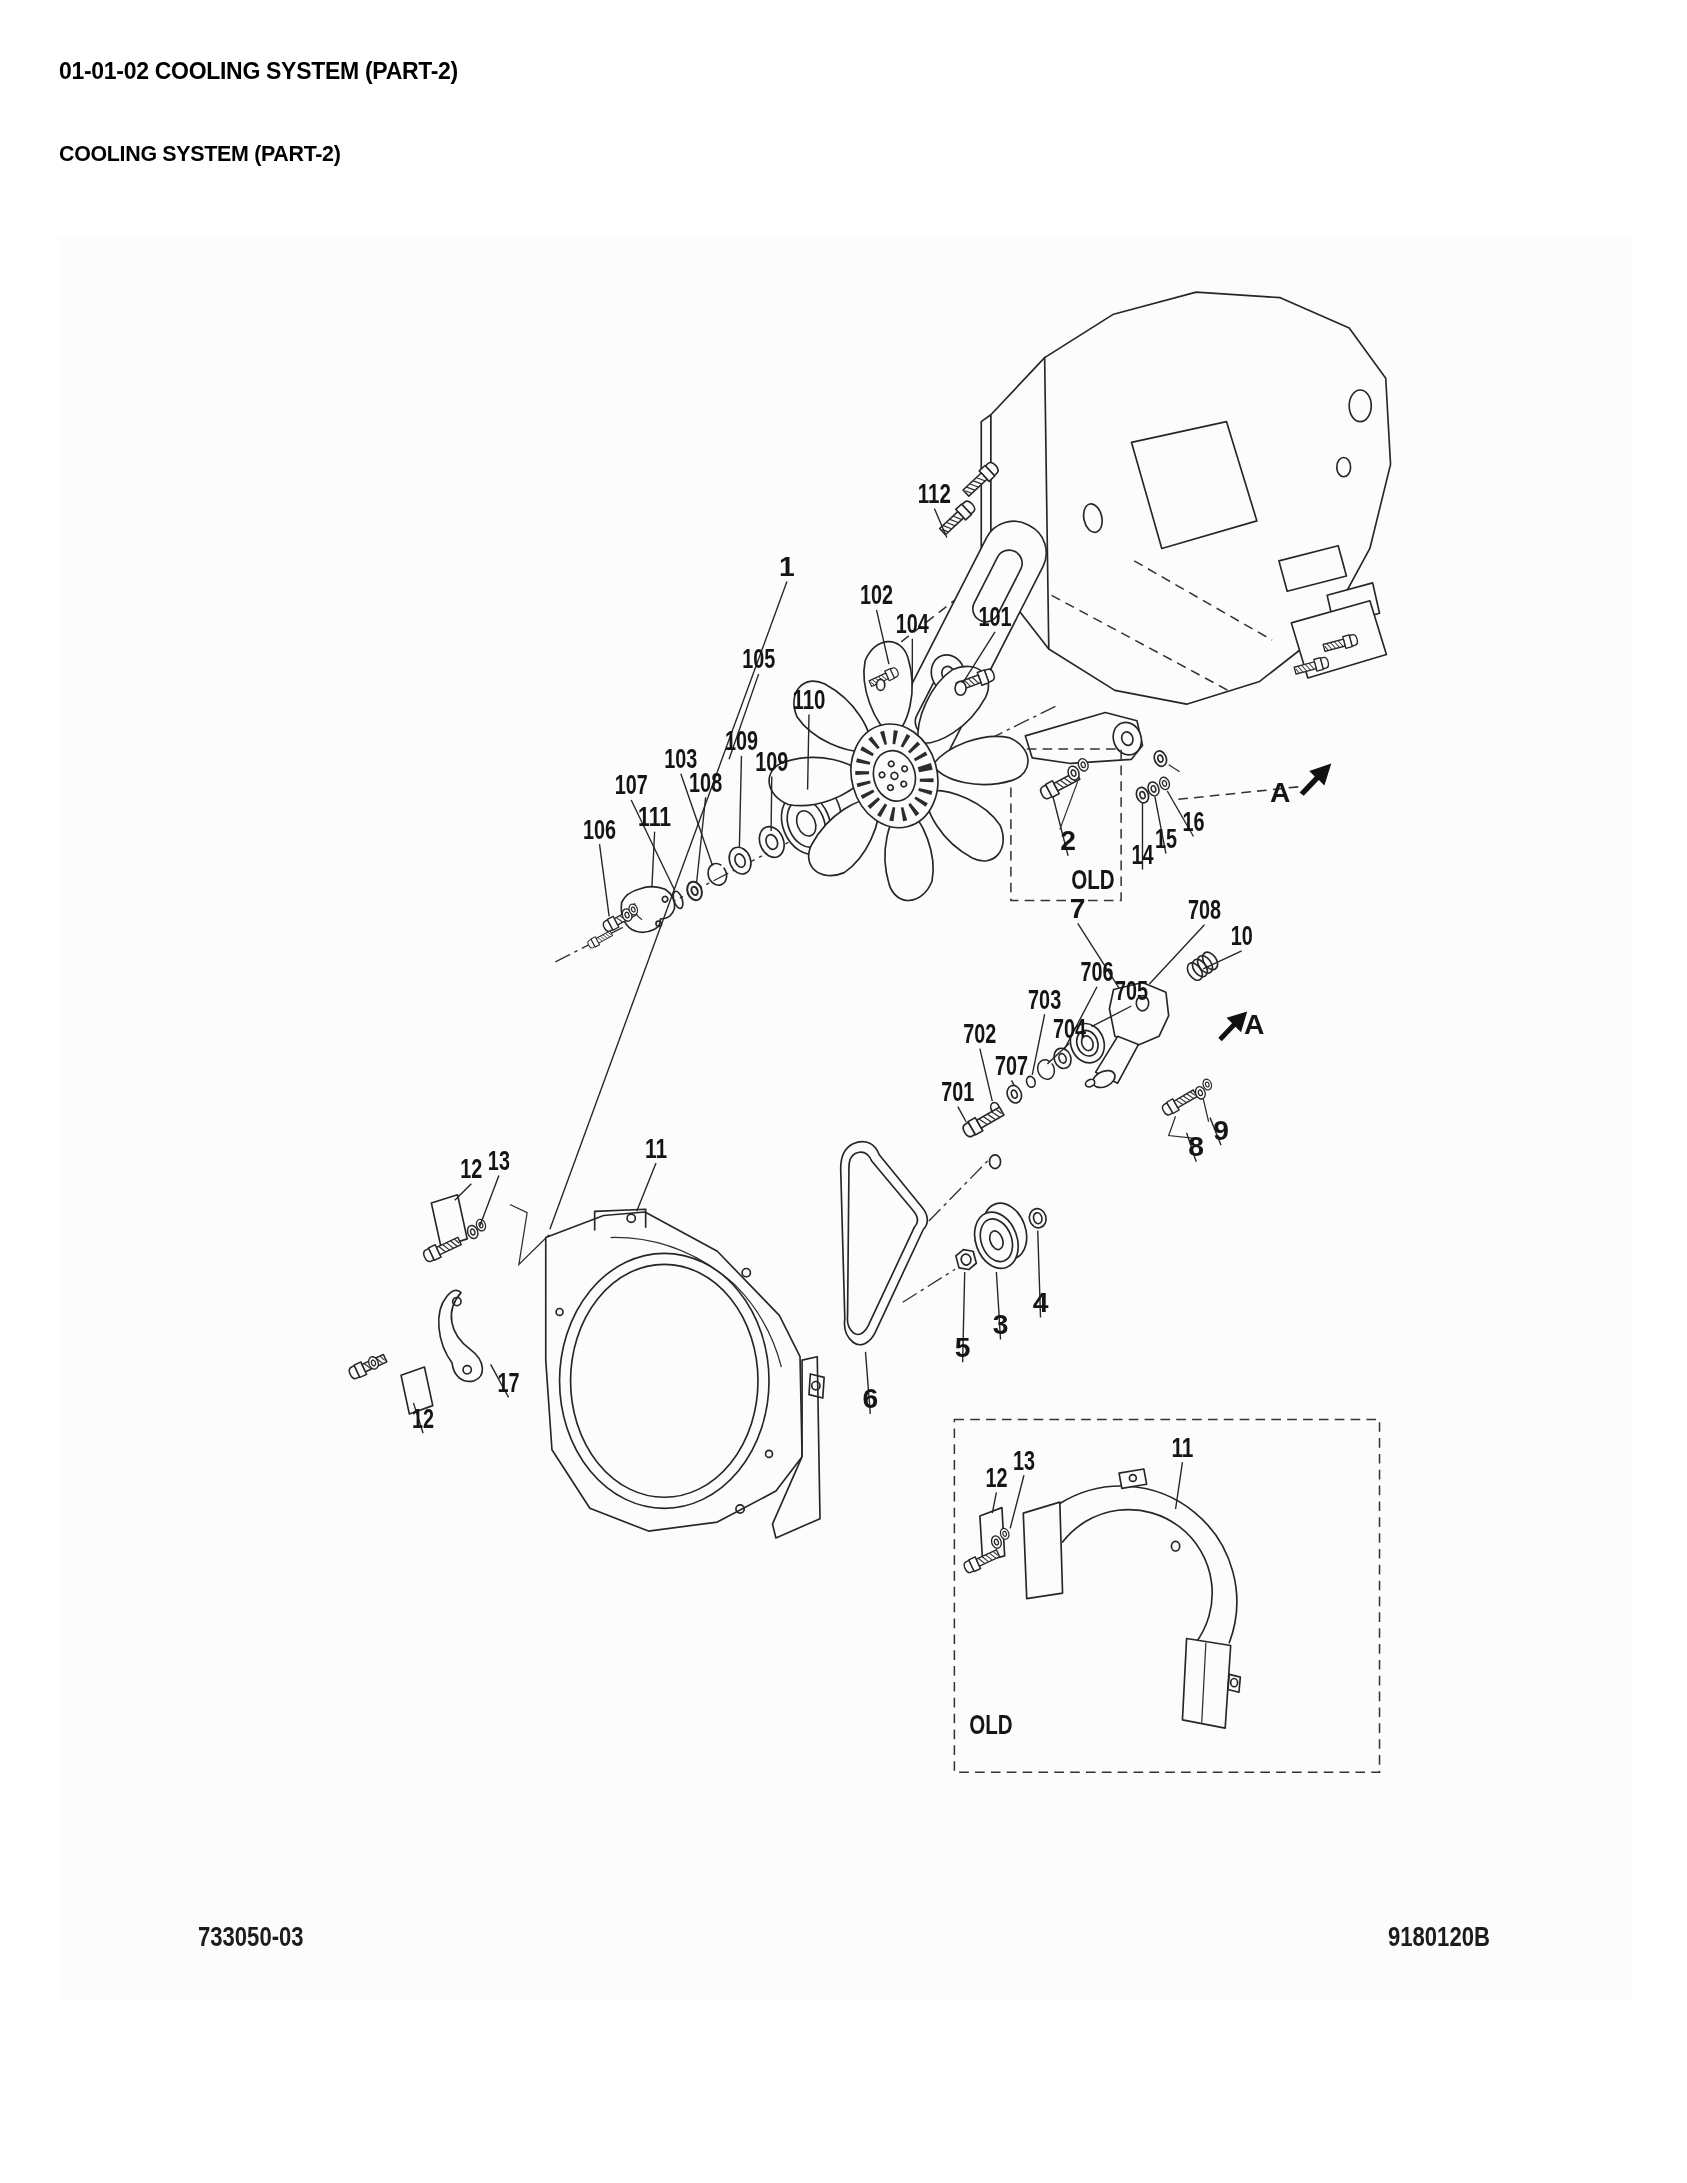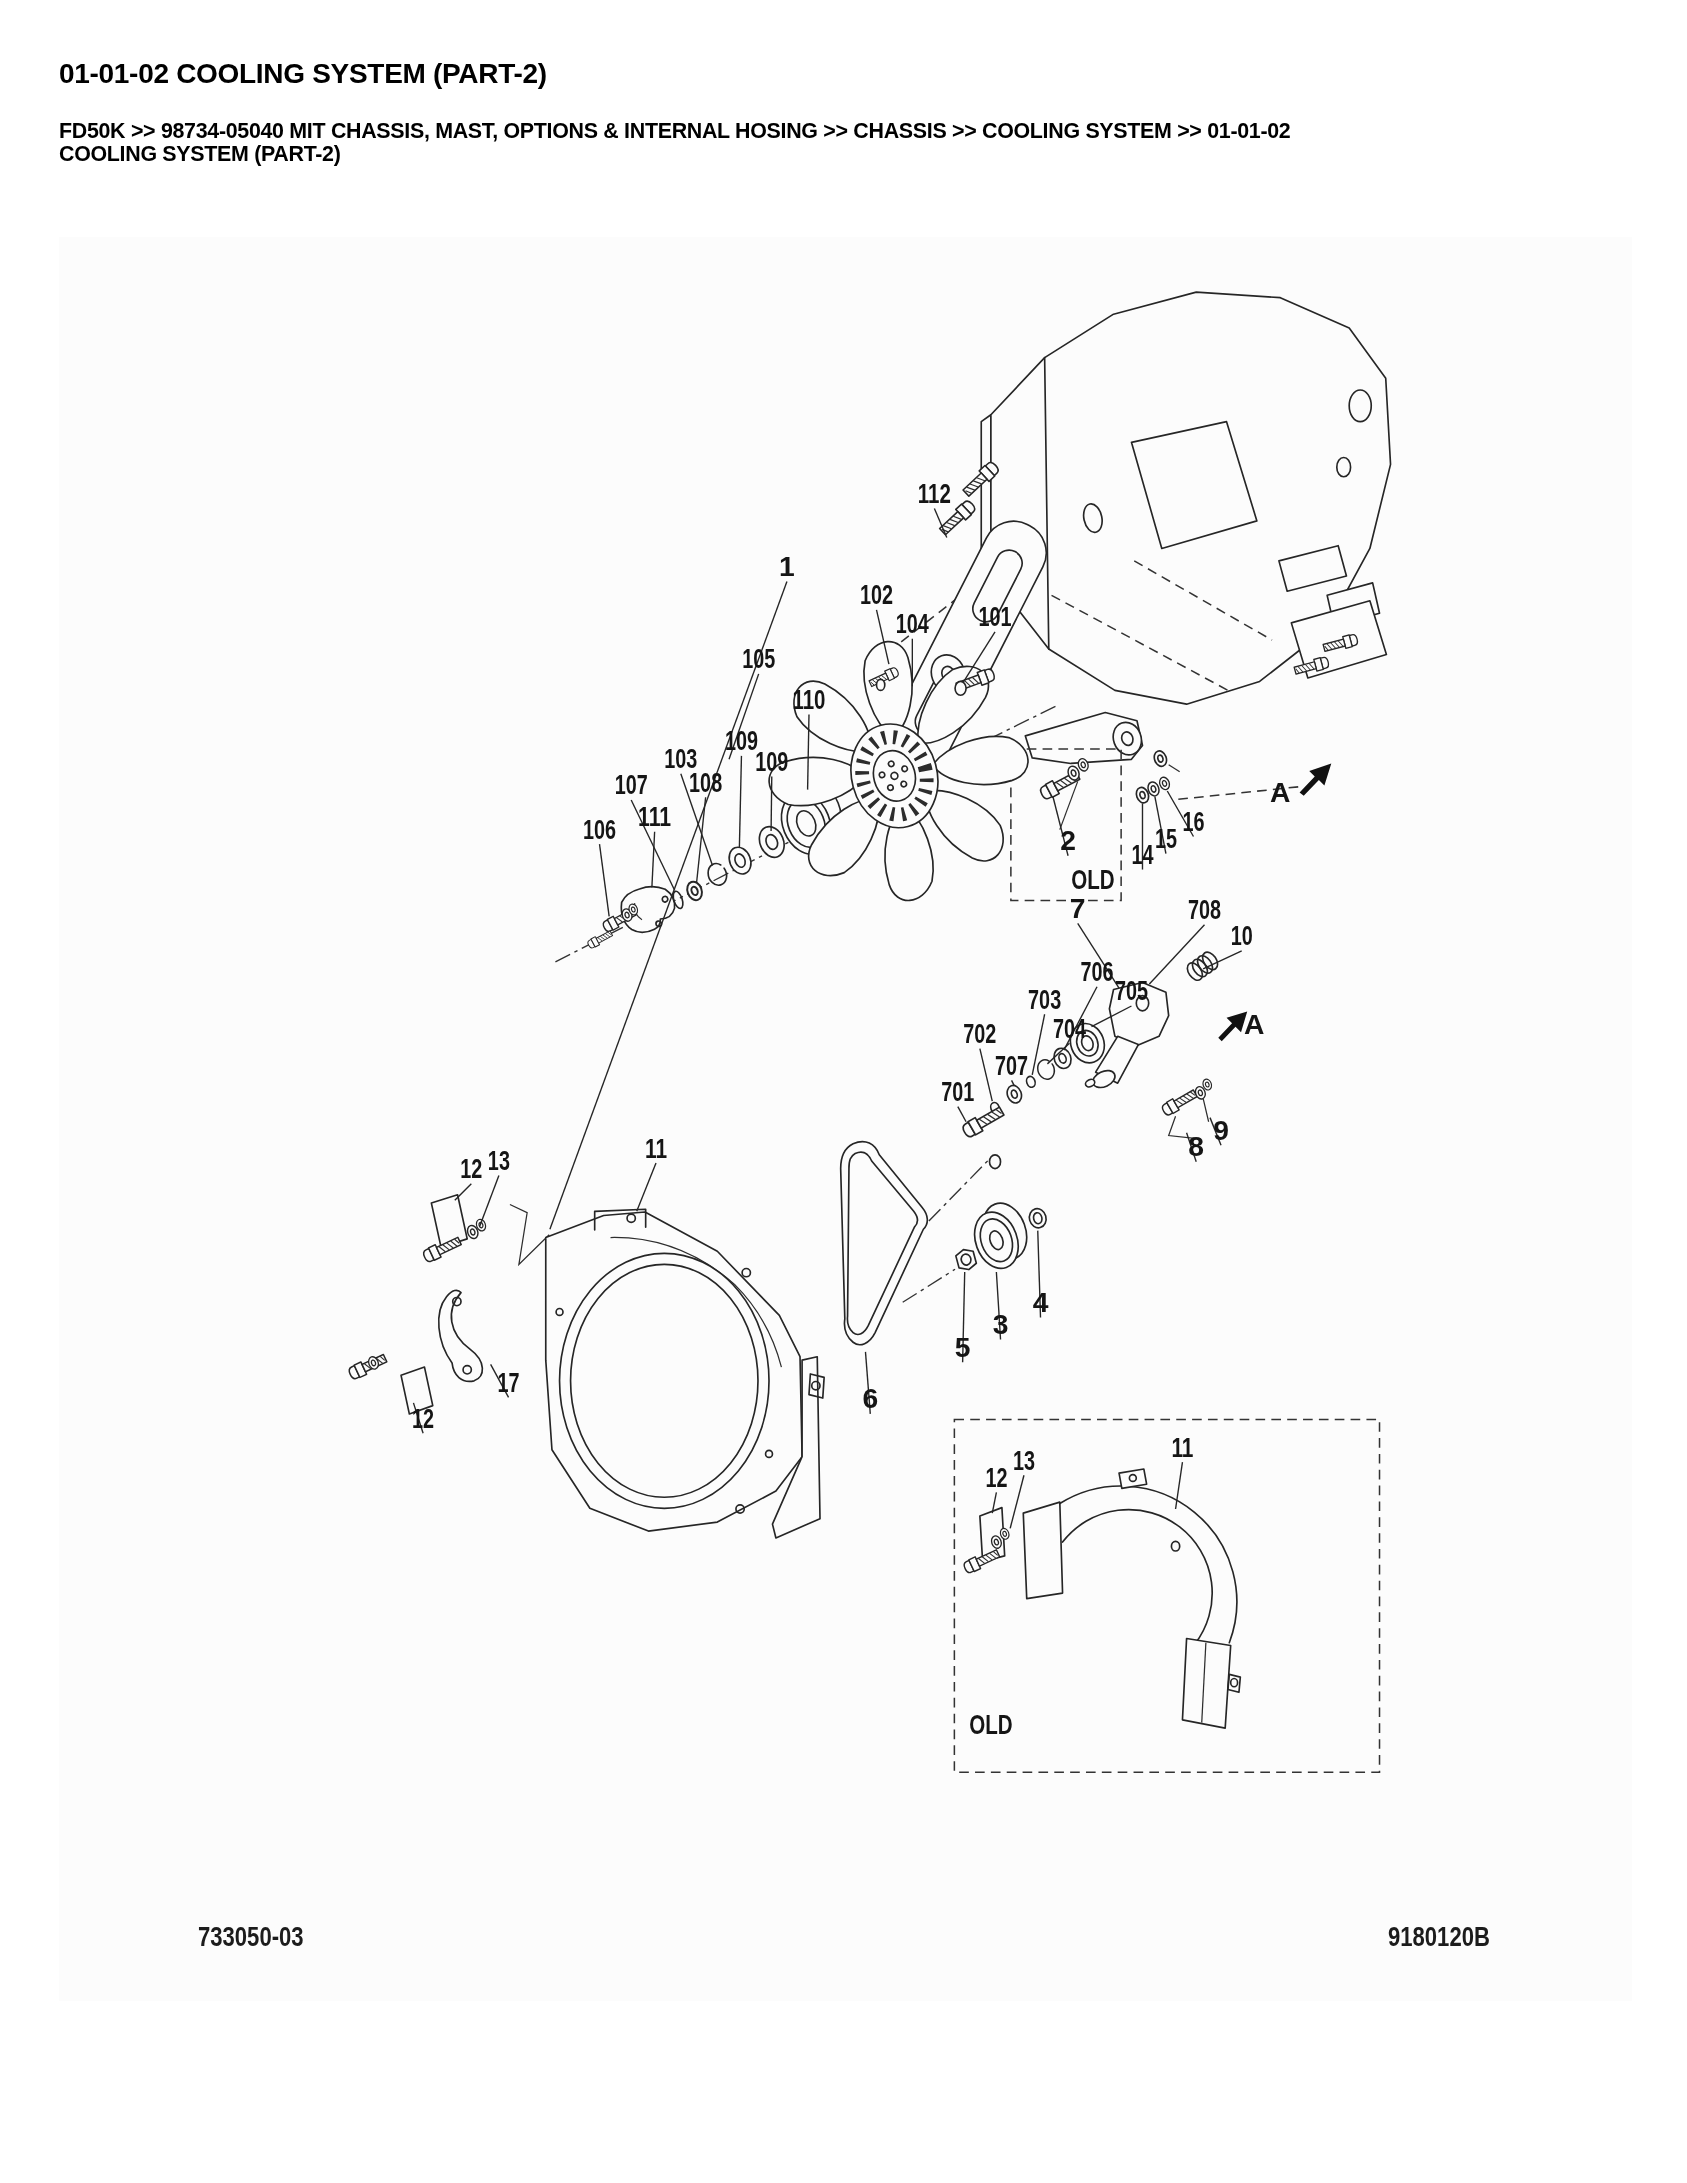--- a/index.html
+++ b/index.html
@@ -1,18 +1,18 @@
 <!DOCTYPE html>
 <html style="font-size:11px"><head>
 <meta charset="utf-8">
 <style>
   html,body{margin:0;padding:0;background:#ffffff;}
   .page{position:relative;width:1687px;height:2183px;background:#ffffff;
         font-family:"Liberation Sans",sans-serif;color:#000;overflow:hidden;}
-  .doc-title{position:absolute;left:59px;top:58px;font-size:28px;font-weight:bold;
+  .doc-title{position:absolute;left:59px;top:58px;font-size:23px;font-weight:bold;
              letter-spacing:-0.3px;white-space:nowrap;}
   .crumb{position:absolute;left:59px;font-size:21.4px;font-weight:bold;
          letter-spacing:-0.3px;white-space:nowrap;}
   .crumb.l1{top:119px;}
   .crumb.l2{top:142px;}
   .scan-panel{position:absolute;left:59px;top:237px;width:1573px;height:1764px;
               background:#fcfcfc;}
   .fig-code{position:absolute;font-size:27.6px;font-weight:bold;color:#1c1c1c;
             transform:scaleX(0.80);transform-origin:left bottom;white-space:nowrap;
             letter-spacing:0px;}
@@ -26,21 +26,20 @@
   .dash{stroke:#333;stroke-width:2.2;fill:none;stroke-dasharray:14 9;}
   .dashdot{stroke:#333;stroke-width:2;fill:none;stroke-dasharray:24 7 5 7;}
   .blk{fill:#111;stroke:none;}
 </style>
 </head>
 <body>
 
 <div class="page">
 
   <div class="doc-title">01-01-02 COOLING SYSTEM (PART-2)</div>
-  <div class="crumb l1">FD50K &gt;&gt; 98734-05040 MIT CHASSIS, MAST, OPTIONS &amp; INTERNAL HOSING &gt;&gt; CHASSIS &gt;&gt; COOLING SYSTEM &gt;&gt; 01-01-02</div>
   <div class="crumb l2">COOLING SYSTEM (PART-2)</div>
 
   <div class="scan-panel">
     <svg id="diagram-svg" width="1573" height="1764" viewBox="0 0 2282 2560" xmlns="http://www.w3.org/2000/svg">
       <defs>
         <g id="bolt">
           <path class="lnf" d="M0,-10 Q-7,-10 -7,0 Q-7,10 0,10 L5,10 L5,-10 Z"></path>
           <rect class="lnf" x="5" y="-11" width="12" height="22"></rect>
           <rect class="lnf" x="17" y="-6.5" width="38" height="13"></rect>
           <path class="thin" d="M21,-6 l6,12 M28,-6 l6,12 M35,-6 l6,12 M42,-6 l6,12 M49,-6 l4,9"></path>

